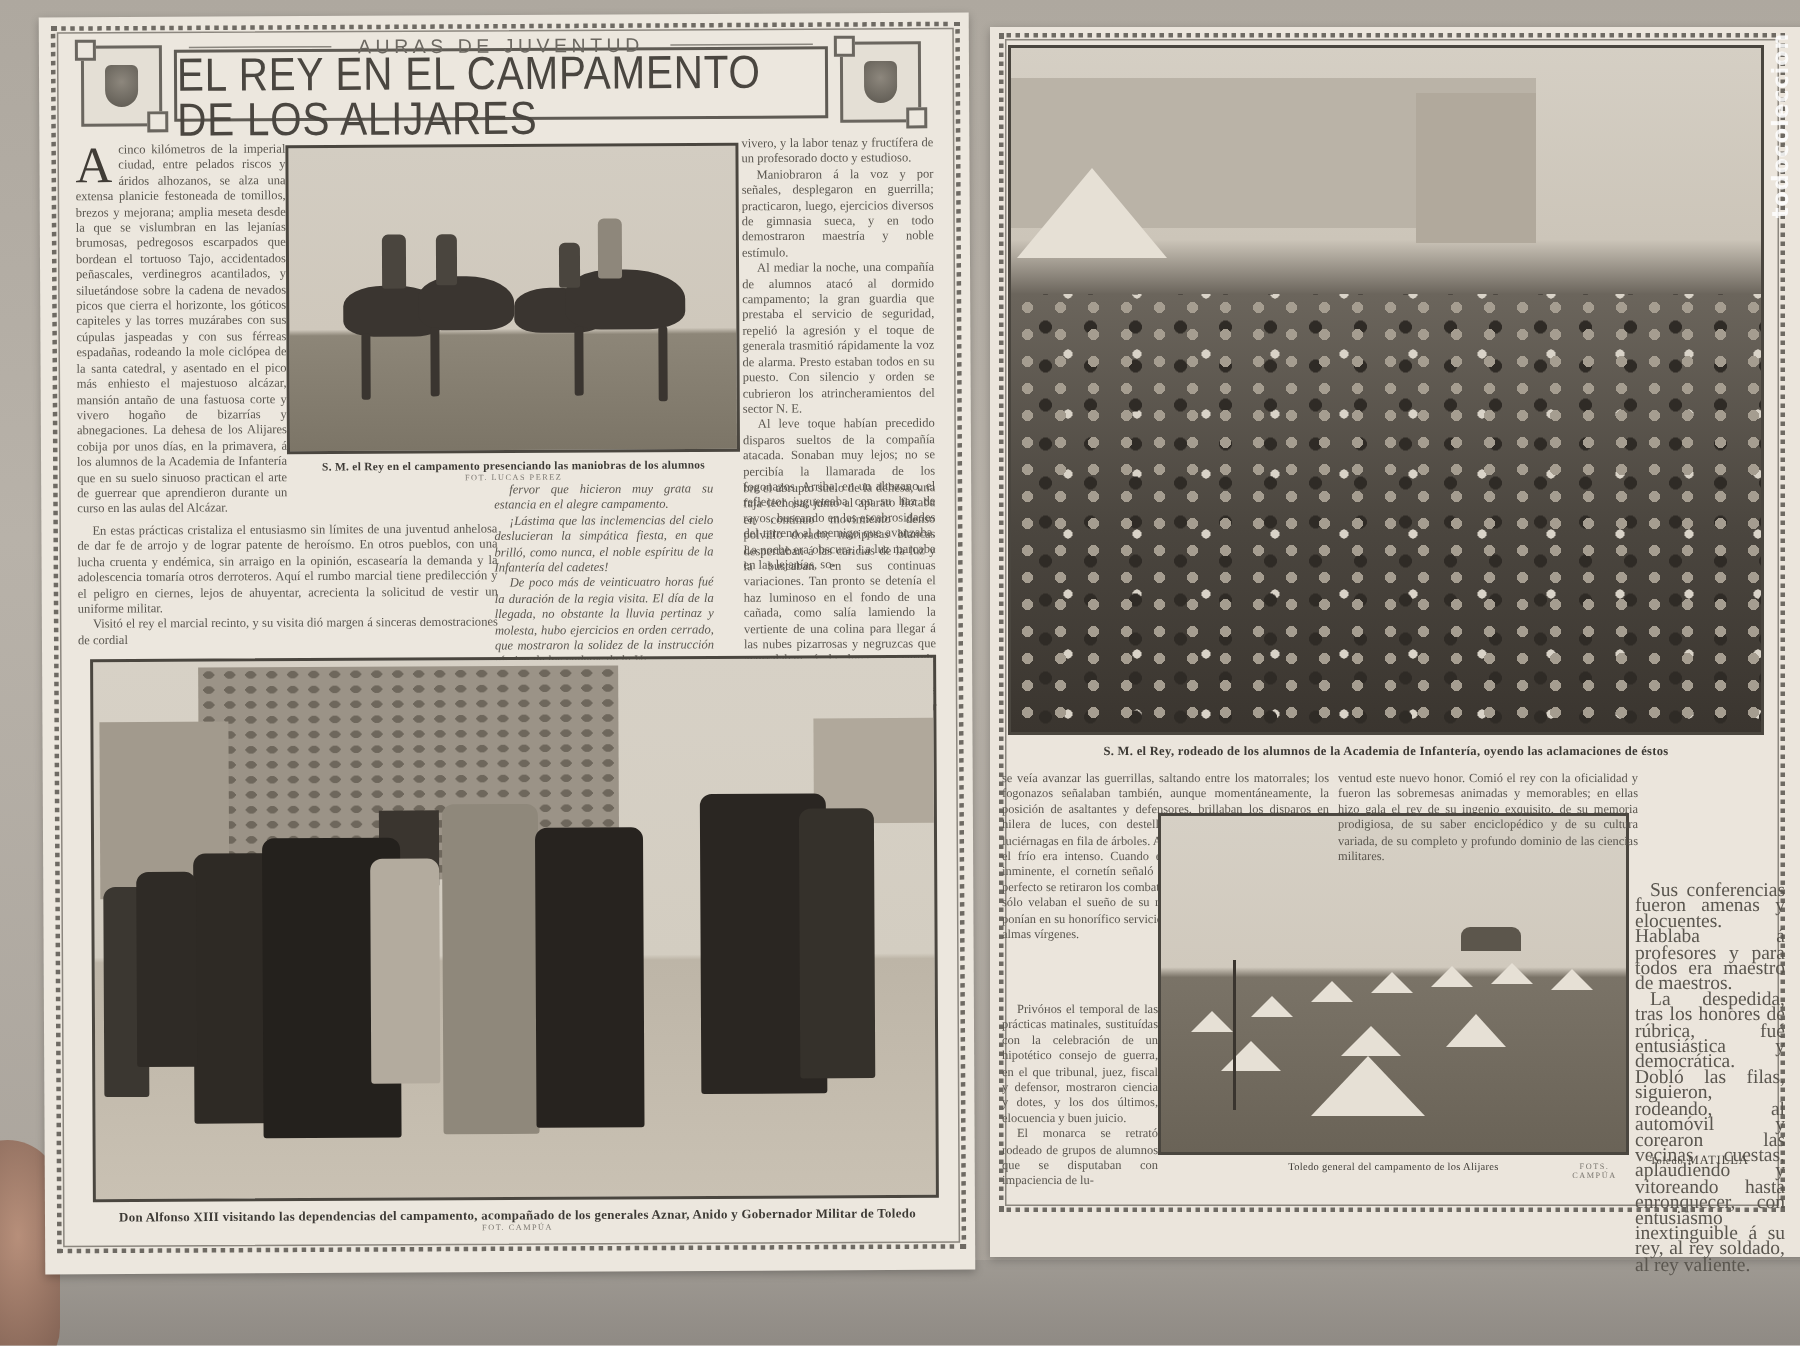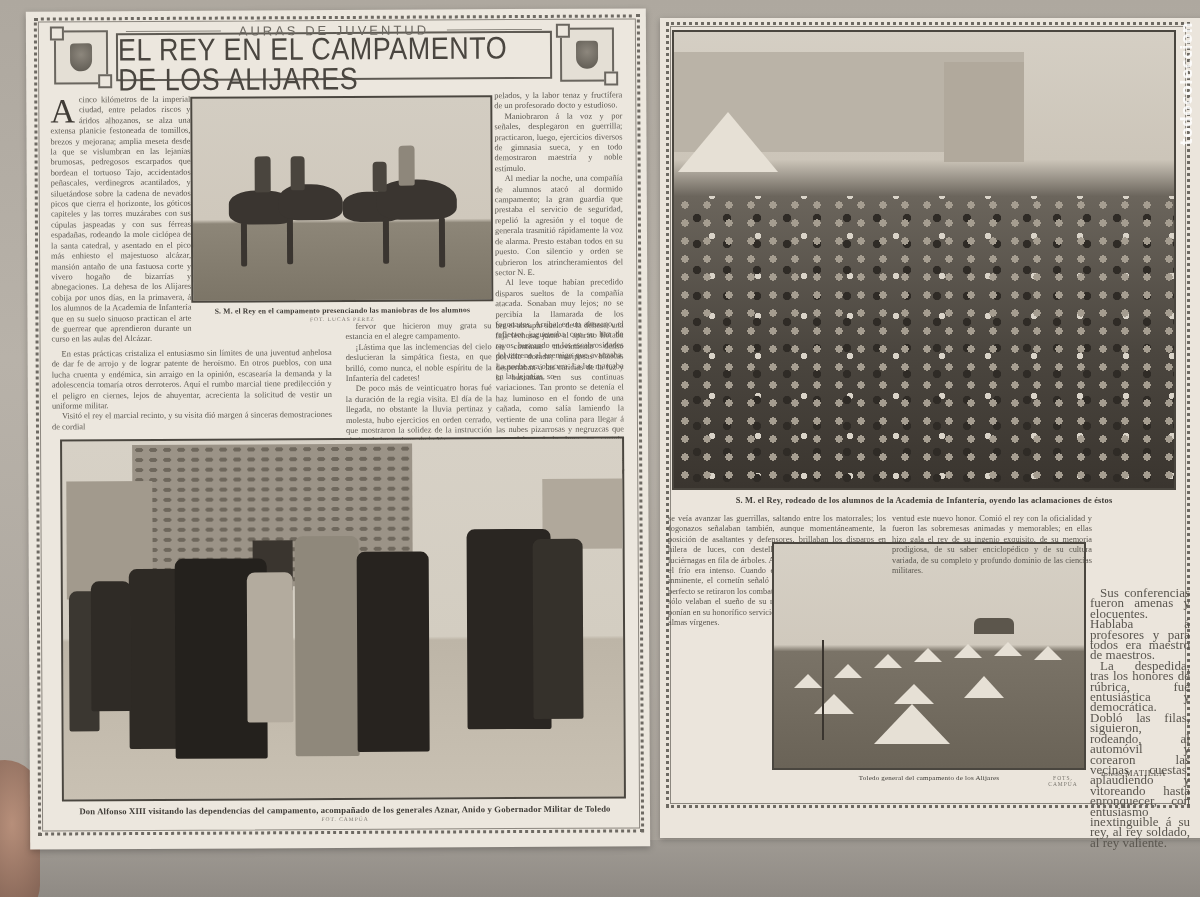--- a/index.html
+++ b/index.html
@@ -147,28 +147,28 @@
     <div class="rider" style="left:180px; top:64px; width:14px; height:30px;"></div>
     <div class="rider" style="left:206px; top:48px; width:16px; height:40px; background:#8e877b;"></div>
     <div class="horse" style="left:48px; top:124px; width:6px; height:44px; border-radius:2px;"></div>
     <div class="horse" style="left:94px; top:120px; width:6px; height:46px; border-radius:2px;"></div>
     <div class="horse" style="left:190px; top:120px; width:6px; height:46px; border-radius:2px;"></div>
     <div class="horse" style="left:246px; top:120px; width:6px; height:50px; border-radius:2px;"></div>
   </div>
   <div class="caption" style="left:164px; top:296px; width:302px;">S. M. el Rey en el campamento presenciando las maniobras de los alumnos</div>
   <div class="credit" style="left:164px; top:306px; width:302px;">FOT. LUCAS PEREZ</div>
 
-  <div class="col" style="left:318px; top:312px; width:146px;">
+  <div class="col" style="left:302px; top:312px; width:146px;font-style:italic;">
     <p>fervor que hicieron muy grata su estancia en el alegre campamento.</p>
     <p>¡Lástima que las inclemencias del cielo deslucieran la simpática fiesta, en que brilló, como nunca, el noble espíritu de la Infantería del cadetes!</p>
     <p>De poco más de veinticuatro horas fué la duración de la regia visita. El día de la llegada, no obstante la lluvia pertinaz y molesta, hubo ejercicios en orden cerrado, que mostraron la solidez de la instrucción táctica de los cadetes de la Va-</p>
   </div>
 
   <div class="col" style="left:468px; top:82px; width:128px;">
-    <p style="text-indent:0">pelados, y la labor tenaz y fructífera de un profesorado docto y estudioso.</p>
+    <p style="text-indent:0">vivero, y la labor tenaz y fructífera de un profesorado docto y estudioso.</p>
     <p>Maniobraron á la voz y por señales, desplegaron en guerrilla; practicaron, luego, ejercicios diversos de gimnasia sueca, y en todo demostraron maestría y noble estímulo.</p>
     <p>Al mediar la noche, una compañía de alumnos atacó al dormido campamento; la gran guardia que prestaba el servicio de seguridad, repelió la agresión y el toque de generala trasmitió rápidamente la voz de alarma. Presto estaban todos en su puesto. Con silencio y orden se cubrieron los atrincheramientos del sector N. E.</p>
     <p>Al leve toque habían precedido disparos sueltos de la compañía atacada. Sonaban muy lejos; no se percibía la llamarada de los fogonazos. Arriba, en un altozano, el reflector jugueteaba con su haz de rayos, buscando en las escabrosidades del terreno al enemigo que avanzaba. La noche era obscura. La luz marcaba en las lejanías, so-</p>
   </div>
 
   <div class="col" style="left:468px; top:312px; width:128px;">
     <p style="text-indent:0">bre el abrupto suelo de la dehesa, una faja lechosa; junto al aparato flotaba en continuo movimiento denso polvillo dorado; mariposas blancas despertaban á las caricias de la luz y la buscaban en sus continuas variaciones. Tan pronto se detenía el haz luminoso en el fondo de una cañada, como salía lamiendo la vertiente de una colina para llegar á las nubes pizarrosas y negruzcas que acorralaban á la luna en cortejo inquieto.</p>
     <p>Continuaba el ruido opaco de los disparos. El reflector descubrió, por fin, al hipotético enemigo,</p>
   </div>
 
@@ -199,20 +199,22 @@
     <div class="building" style="left:270px; top:30px; width:80px; height:100px; background:#b1a99c;"></div>
     <div style="position:absolute; left:4px; top:80px; width:0; height:0; border-left:50px solid transparent; border-right:50px solid transparent; border-bottom:60px solid #e6e0d5;"></div>
     <div class="crowd-heads"></div>
   </div>
   <div class="caption" style="left:12px; top:478px; width:504px; font-size:8.4px;">S. M. el Rey, rodeado de los alumnos de la Academia de Infantería, oyendo las aclamaciones de éstos</div>
 
   <div class="col" style="left:8px; top:496px; width:218px; font-size:8.3px;">
     <p style="text-indent:0">se veía avanzar las guerrillas, saltando entre los matorrales; los fogonazos señalaban también, aunque momentáneamente, la posición de asaltantes y defensores, brillaban los disparos en hilera de luces, con destellos y eclipses, algo así como luciérnagas en fila de árboles. Arreció el fuego; la lluvia persistía, el frío era intenso. Cuando el choque de ambos bandos era inminente, el cornetín señaló el final del simulacro. En orden perfecto se retiraron los combatientes al recinto. Minutos después sólo velaban el sueño de su rey unos centinelas juveniles que ponían en su honorífico servicio todo el entusiasmo y la fe de sus almas vírgenes.</p>
   </div>
   <div class="col" style="left:8px; top:650px; width:104px; font-size:8.3px;">
+    <p>Privóнos el temporal de las prácticas matinales, sustituídas con la celebración de un hipotético consejo de guerra, en el que tribunal, juez, fiscal y defensor, mostraron ciencia y dotes, y los dos últimos, elocuencia y buen juicio.</p>
+    <p>El monarca se retrató rodeado de grupos de alumnos que se disputaban con impaciencia de lu-</p>
   </div>
 
   <div class="photo scene-tents" style="left:112px; top:524px; width:314px; height:228px;">
     <div style="position:absolute; left:200px; top:74px; width:40px; height:16px; background:#5c564c; border-radius:6px 6px 0 0;"></div>
     <div class="tent" style="left:20px; top:130px;"></div>
     <div class="tent" style="left:60px; top:120px;"></div>
     <div class="tent" style="left:100px; top:110px;"></div>
     <div class="tent" style="left:140px; top:104px;"></div>
     <div class="tent" style="left:180px; top:100px;"></div>
     <div class="tent" style="left:220px; top:98px;"></div>

